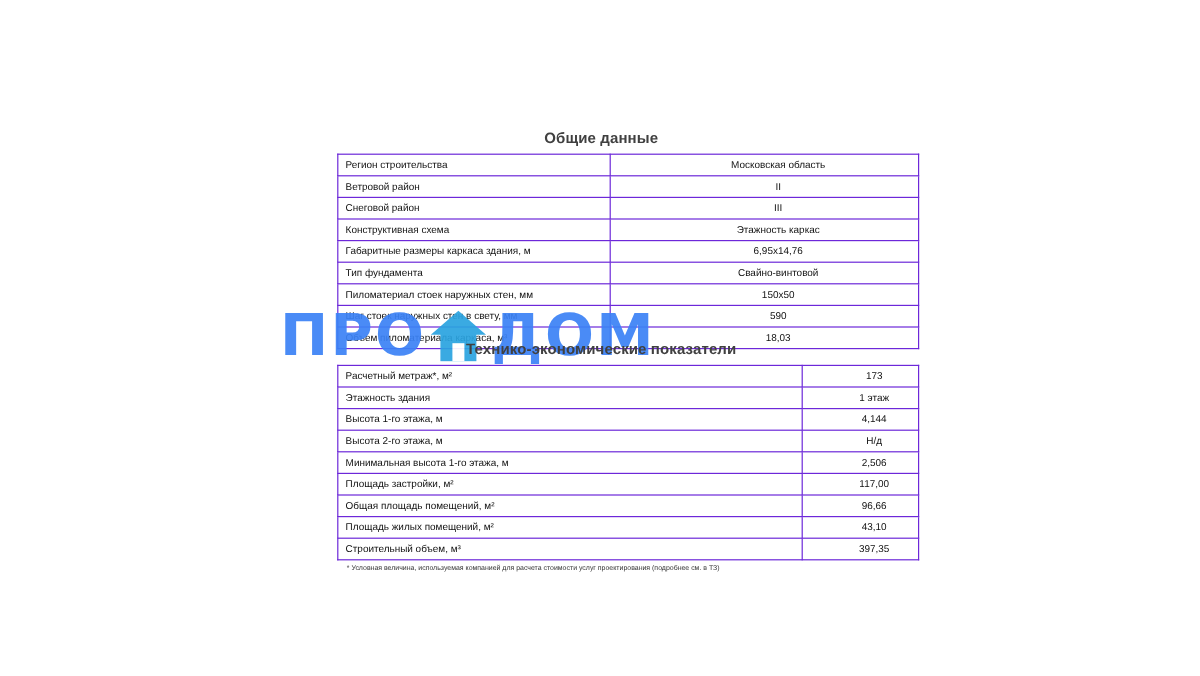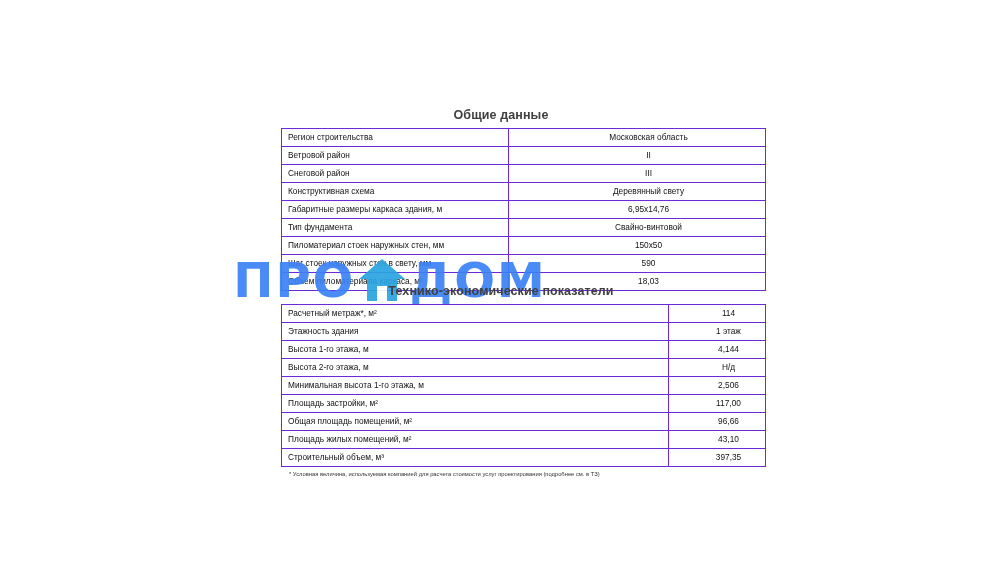--- a/index.html
+++ b/index.html
@@ -148,21 +148,21 @@
         <tr>
           <td class="label">Ветровой район</td>
           <td class="value">II</td>
         </tr>
         <tr>
           <td class="label">Снеговой район</td>
           <td class="value">III</td>
         </tr>
         <tr>
           <td class="label">Конструктивная схема</td>
-          <td class="value">Деревянный свету</td>
+          <td class="value">Этажность каркас</td>
         </tr>
         <tr>
           <td class="label">Габаритные размеры каркаса здания, м</td>
           <td class="value">6,95х14,76</td>
         </tr>
         <tr>
           <td class="label">Тип фундамента</td>
           <td class="value">Свайно-винтовой</td>
         </tr>
         <tr>
@@ -190,21 +190,21 @@
     </span>
     <span class="wm-text">ДОМ</span>
   </div>
 
   <div class="section" id="section-tep">
     <div class="section-title">Технико-экономические показатели</div>
     <table class="data-table" id="table-tep">
       <tbody>
         <tr>
           <td class="label">Расчетный метраж*, м²</td>
-          <td class="value">114</td>
+          <td class="value">173</td>
         </tr>
         <tr>
           <td class="label">Этажность здания</td>
           <td class="value">1 этаж</td>
         </tr>
         <tr>
           <td class="label">Высота 1-го этажа, м</td>
           <td class="value">4,144</td>
         </tr>
         <tr>

